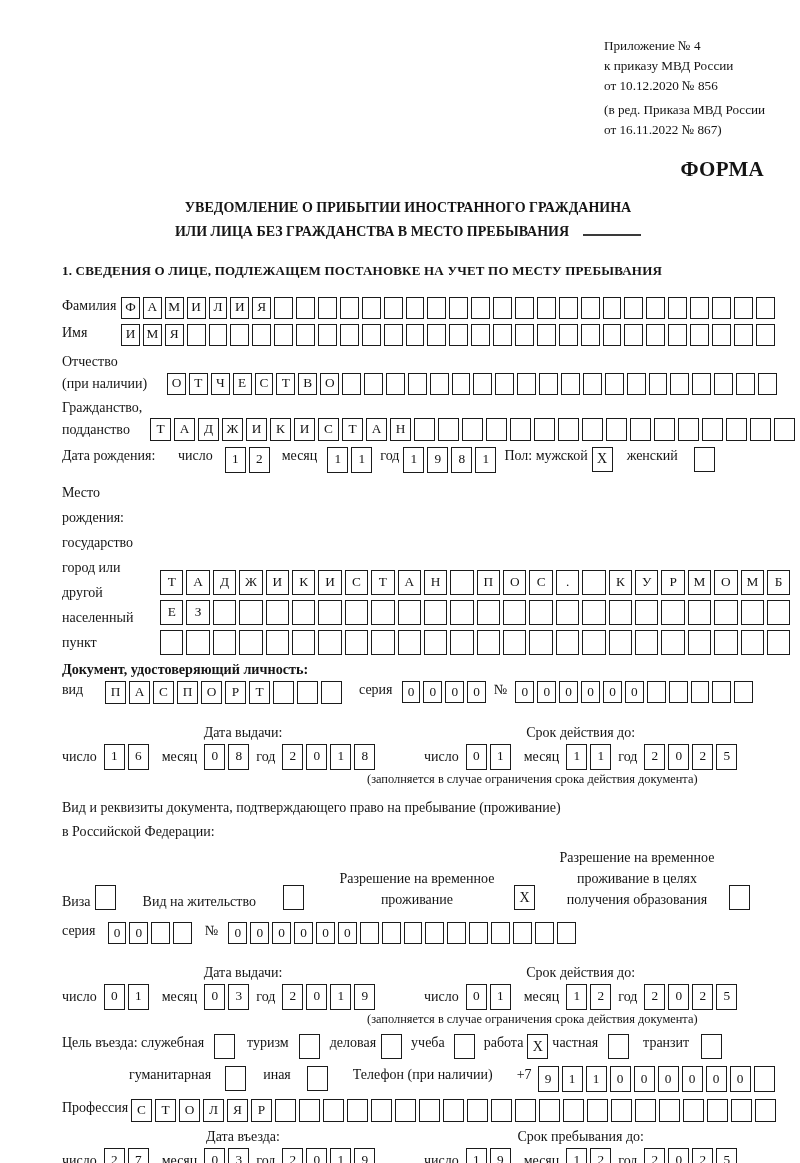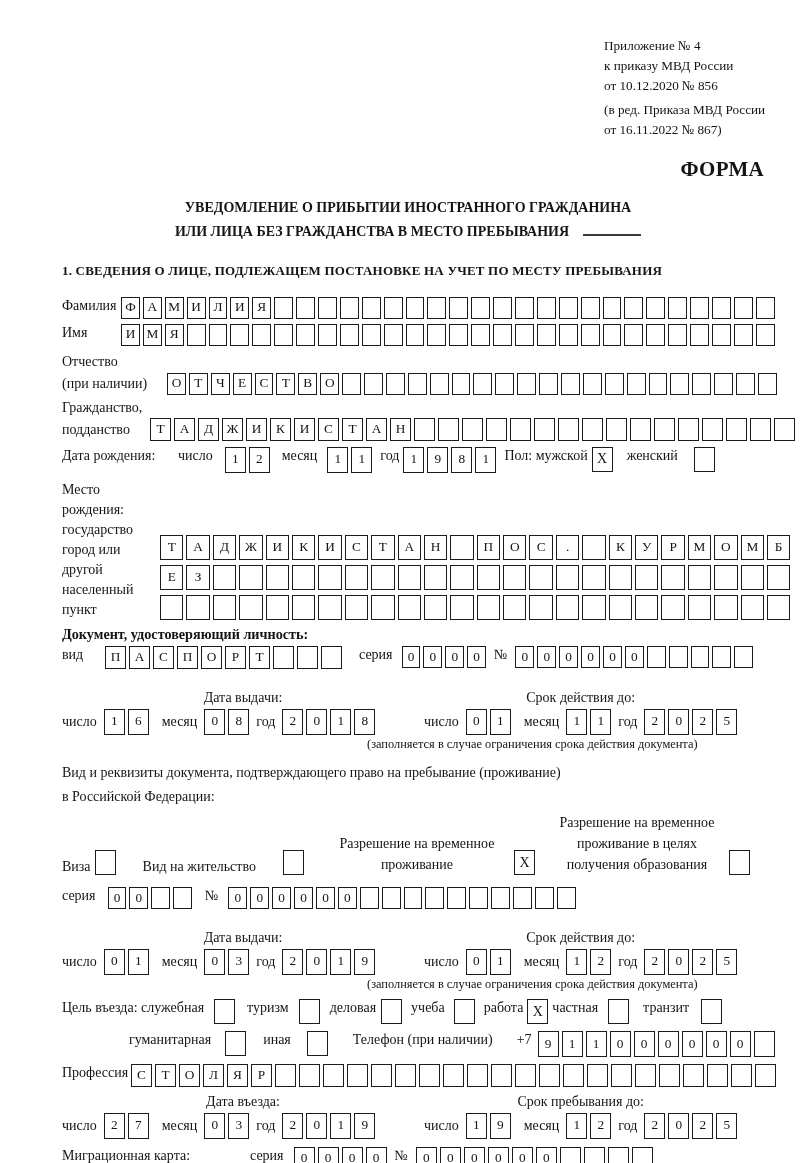--- a/index.html
+++ b/index.html
@@ -33,21 +33,21 @@
 
   .daterow{display:flex;align-items:flex-start;margin-top:20px}
   .dgroup{display:flex;flex-direction:column}
   .dgroup .dhead{text-align:center;font-size:14px;margin-bottom:2px}
   .dline{display:flex;align-items:center;gap:7px}
   .note-small{font-size:12.4px;margin-top:2px}
 
   .optlbl{text-align:center;line-height:21px}
 
   .col-labels{display:flex;flex-direction:column;flex:0 0 auto}
-  .col-labels div{line-height:20px}
+  .col-labels div{line-height:25px}
 </style>
 </head>
 <body>
 
 <div class="page">
 
   <div class="appendix">
     <div>Приложение № 4</div>
     <div>к приказу МВД России</div>
     <div>от 10.12.2020 № 856</div>

